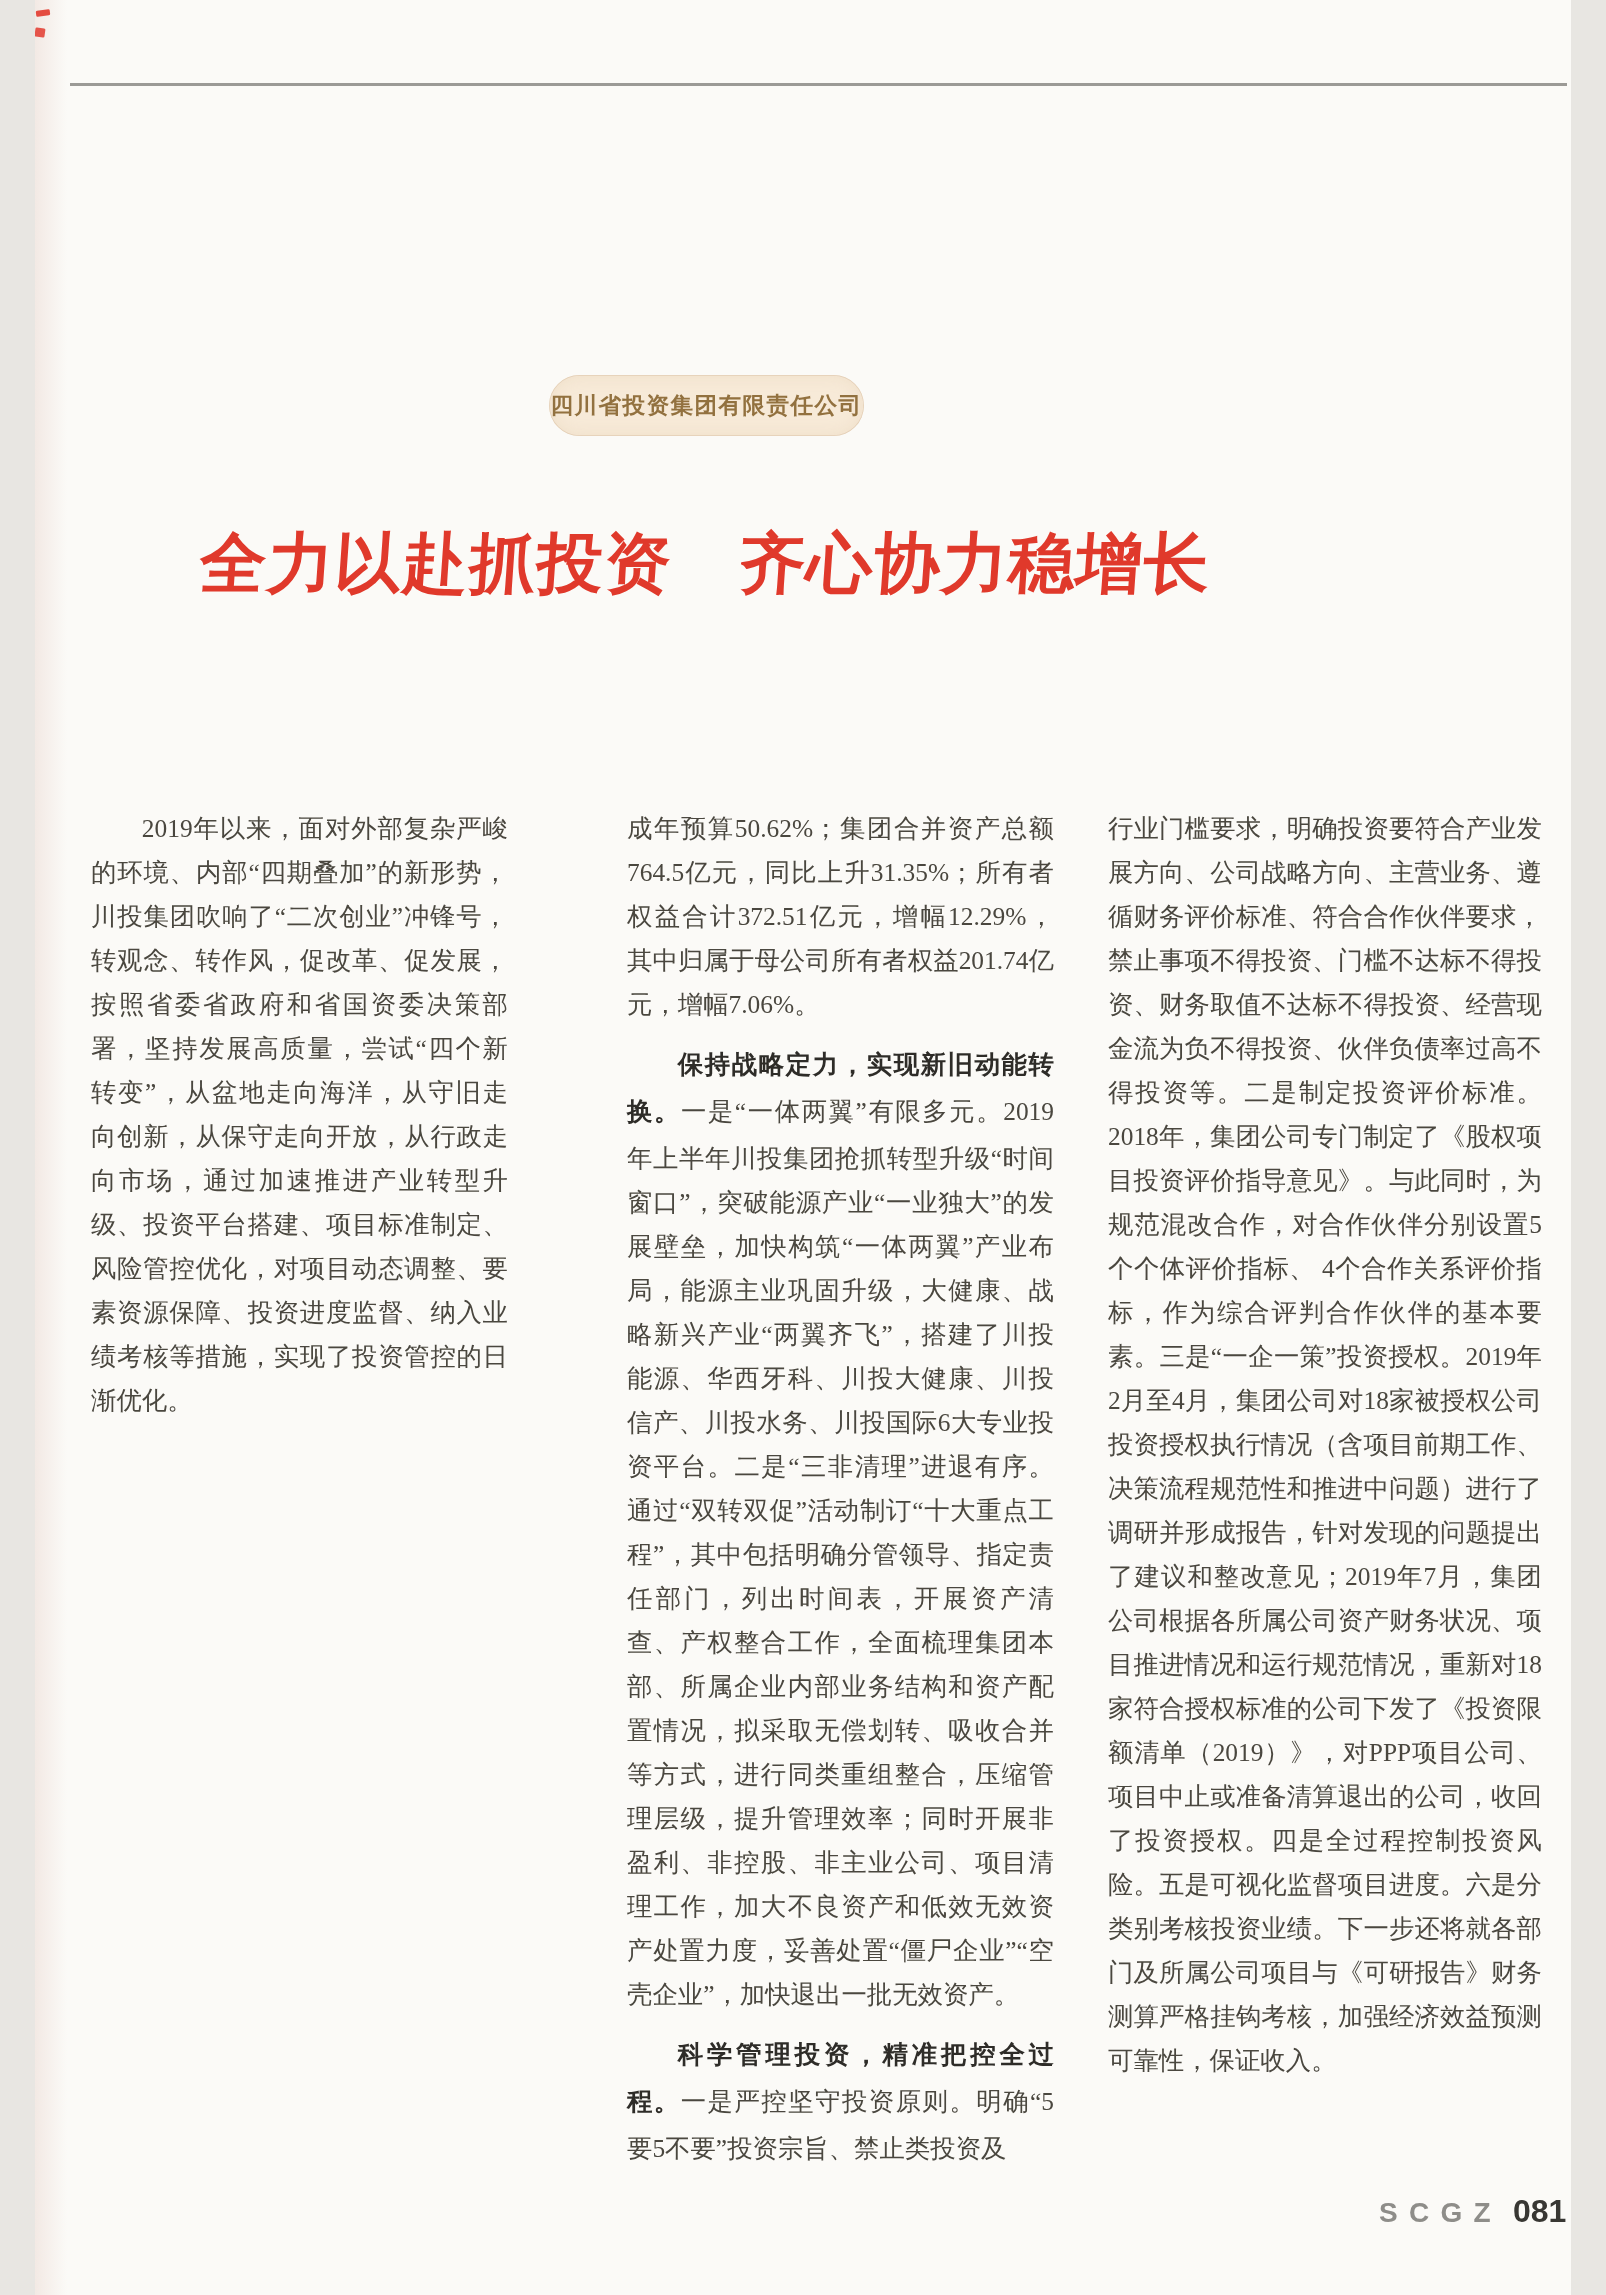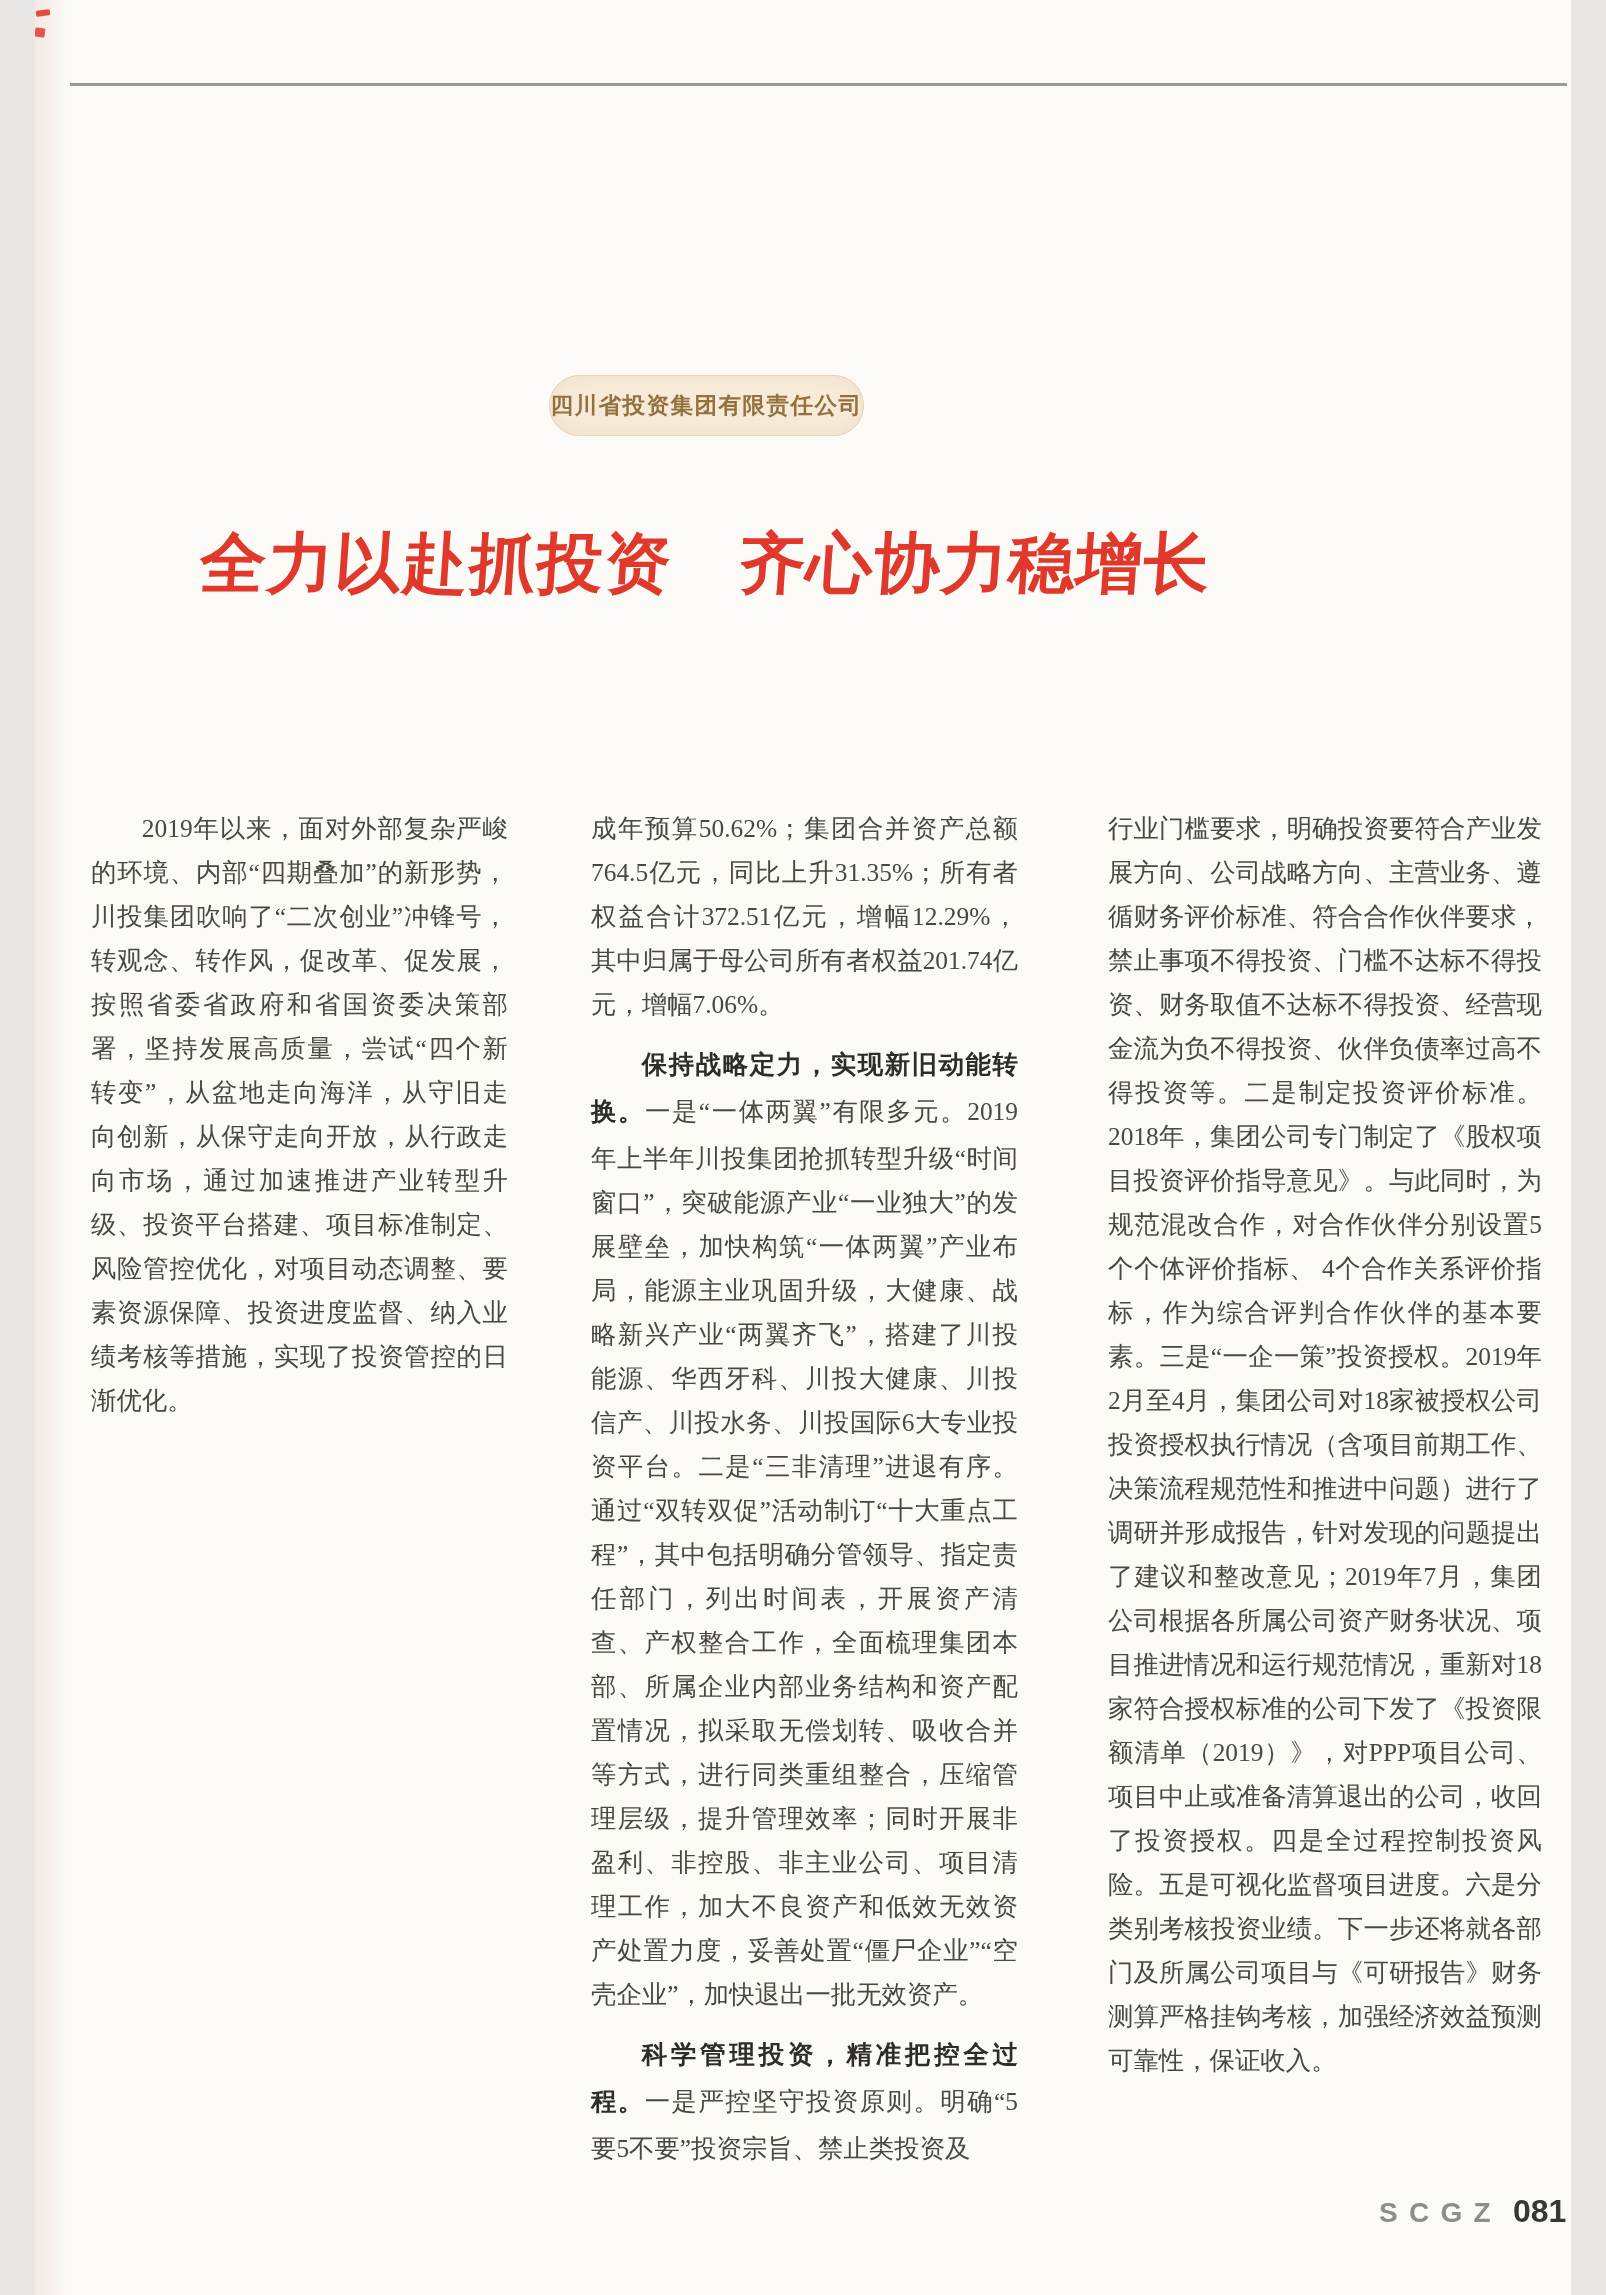--- a/index.html
+++ b/index.html
@@ -75,21 +75,21 @@
   .col{
     position:absolute;
     top:790px;
     font-size:25.4px;
     line-height:44px;
     color:var(--body-text);
     text-align:justify;
     text-justify:inter-ideograph;
   }
   .col-1{left:40px;width:449px;}
-  .col-2{left:540px;width:459px;}
+  .col-2{left:576px;width:459px;}
   .col-3{left:1057px;width:466px;}
   .para{margin:16px;}
   .para.indent{text-indent:2em;}
   .lead{
     font-family:Liberation Mono, monospace;
     font-weight:700;
     color:var(--heading-text);
   }
   .footer{
     position:absolute;

